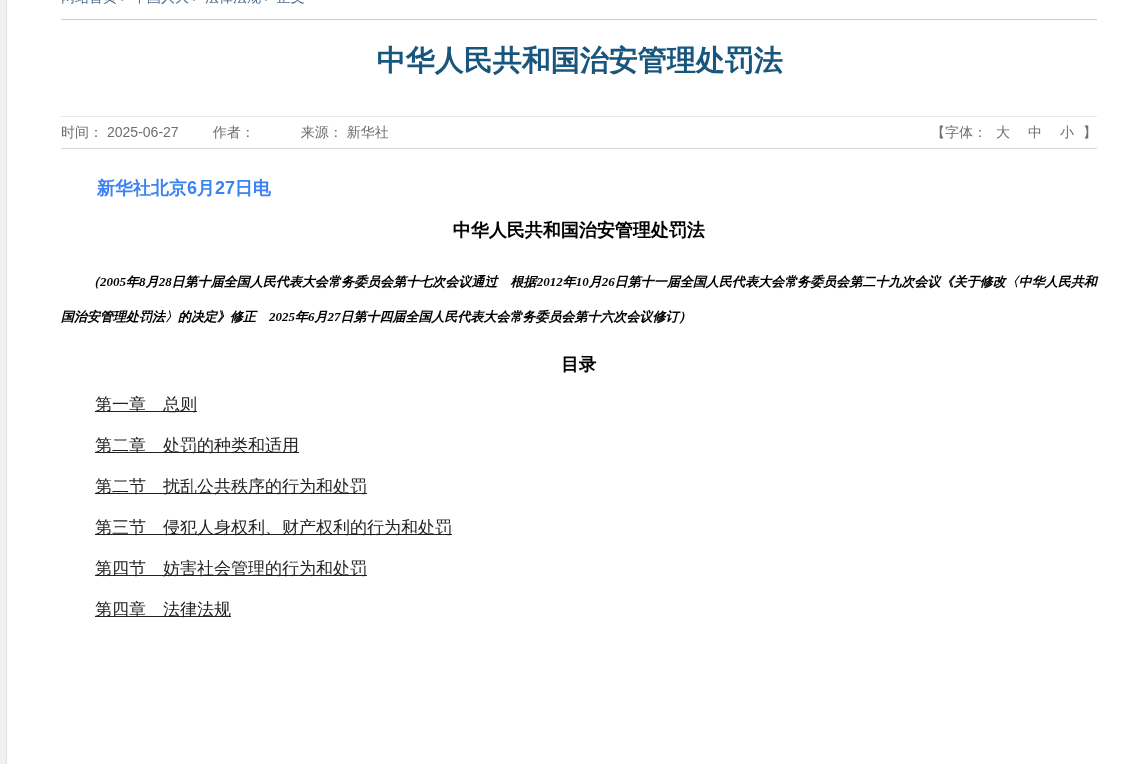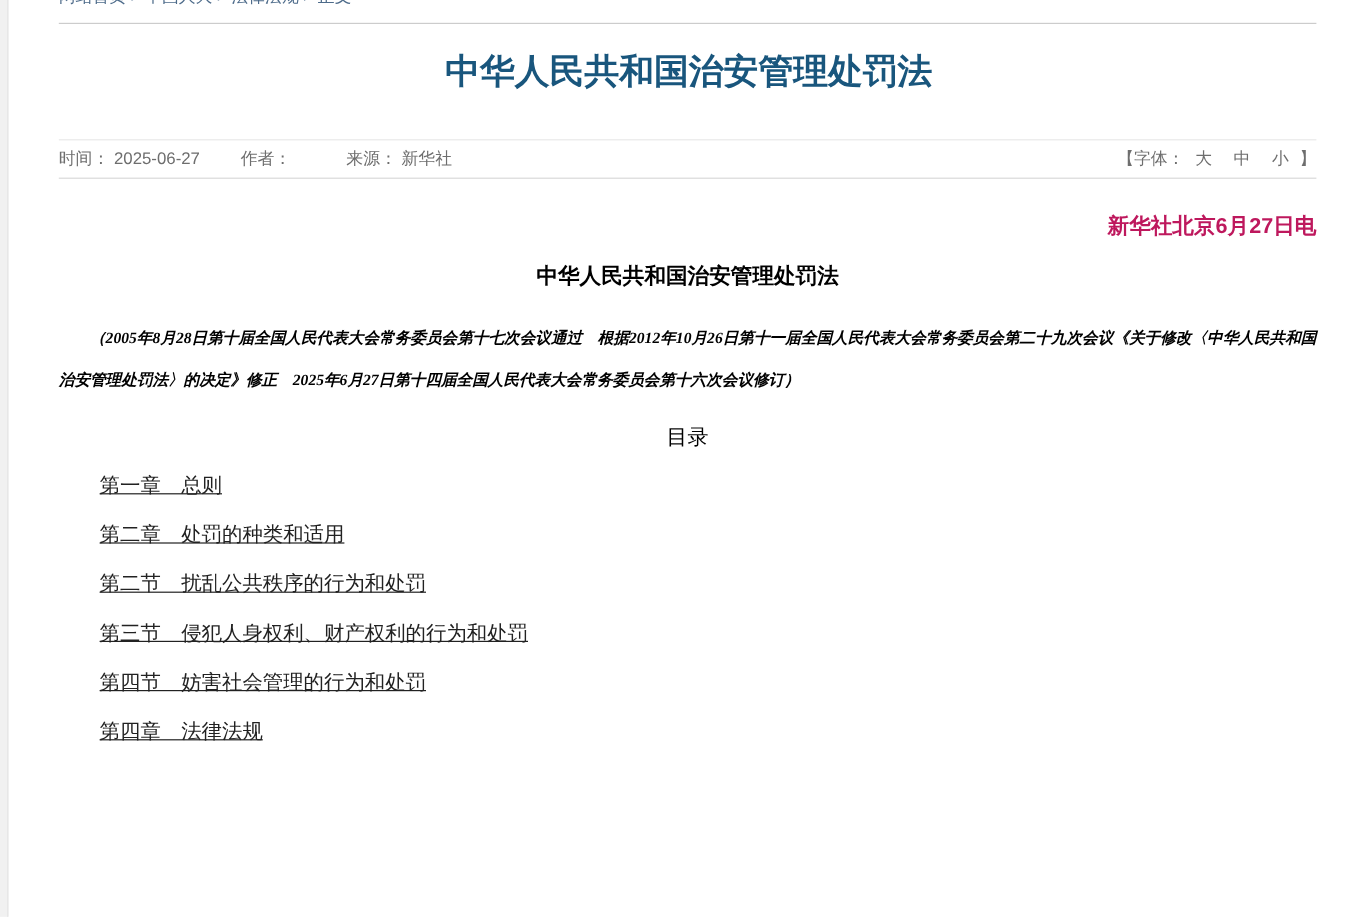--- a/index.html
+++ b/index.html
@@ -7,21 +7,21 @@
   body {
     width: 1127px; height: 764px; overflow: hidden; position: relative;
     background: #ffffff;
     font-family: "Liberation Sans", "DejaVu Sans", sans-serif;
     color: #1a1a1a;
   }
   .left-gutter {
     position: absolute; left: 0; top: 0; width: 7px; height: 764px;
     background: #f1f1f1; border-right: 1px solid #e4e4e4;
   }
-  .page { margin-left: 4px; position: relative; padding-left: 17px; }
+  .page { margin-left: 16px; position: relative; padding-left: 17px; }
 
   
   .breadcrumb-bar {
     position: relative; height: 20px;
     margin: 0 30px 0 28px;
     border-bottom: 1px solid #cccccc;
     overflow: visible;
   }
   .breadcrumb {
     position: absolute; top: -12px; left: 0;
@@ -50,30 +50,30 @@
   .meta-gap-l { display: inline-block; width: 34px; }
   .font-switch { color: #6e6e6e; }
   .font-switch .fs-opt { margin: 0 9px; cursor: pointer; }
 
   .article {
     margin: 0 30px 0 28px;
     padding-top: 16px;
     font-size: 17px; color: #1f1f1f;
   }
   .article p { margin: 5px 0; line-height: 36px; }
-  .p-dateline { font-weight: bold; font-size: 18px; text-indent: 2em; color: #be185d; text-align: right; }
+  .p-dateline { font-weight: bold; font-size: 18px; text-indent: 2em; color: #3b82f6; }
   .p-doc-title { text-align: center; font-weight: bold; font-size: 18px; color: #000; margin-top: 6px !important; }
   .p-note {
     margin-top: 16px !important;
     font-family: "Liberation Serif", "DejaVu Serif", serif;
     font-style: italic; font-weight: bold;
     font-size: 13px; line-height: 35px !important;
     text-indent: 2em; text-align: justify; color: #000;
   }
-  .p-toc-heading { text-align: center; font-weight: normal; font-size: 17.5px; color: #000; margin-top: 12px !important; }
+  .p-toc-heading { text-align: center; font-weight: bold; font-size: 17.5px; color: #000; margin-top: 12px !important; }
   .toc p { text-indent: 2em; color: #222; text-decoration: underline; }
 </style>
 </head>
 <body>
 
 <div class="left-gutter"></div>
 
 <div class="page">
 
   <div class="breadcrumb-bar">

